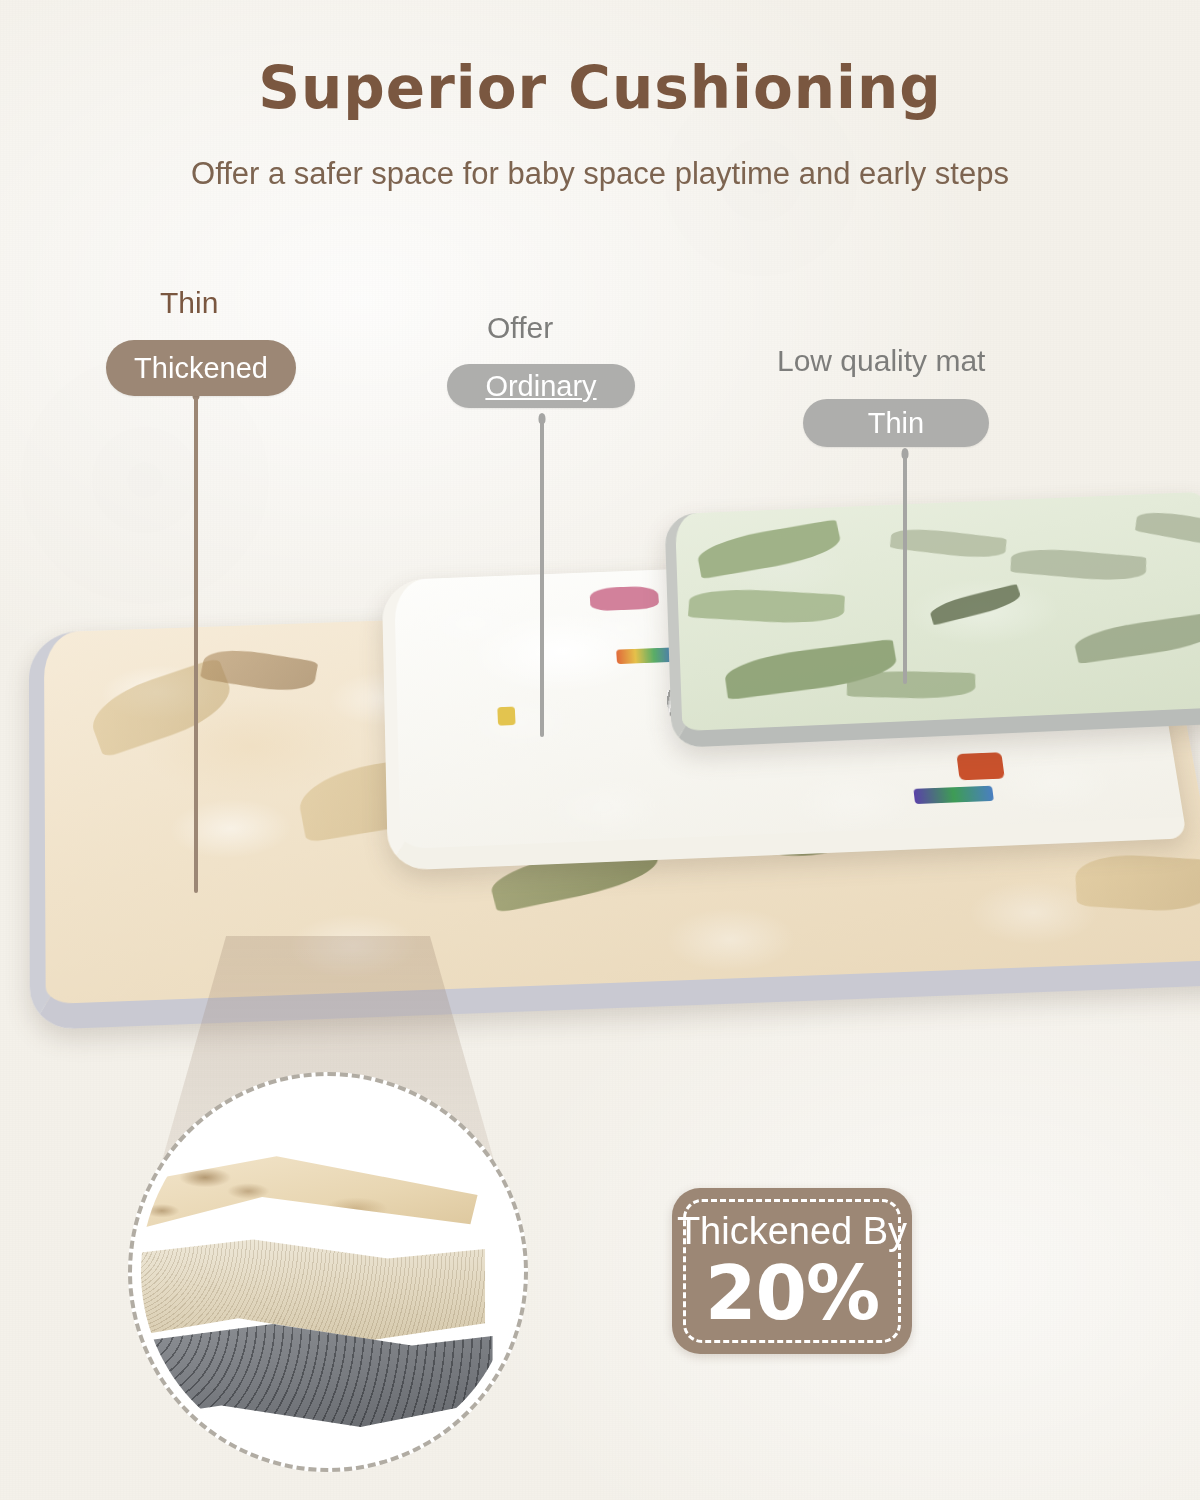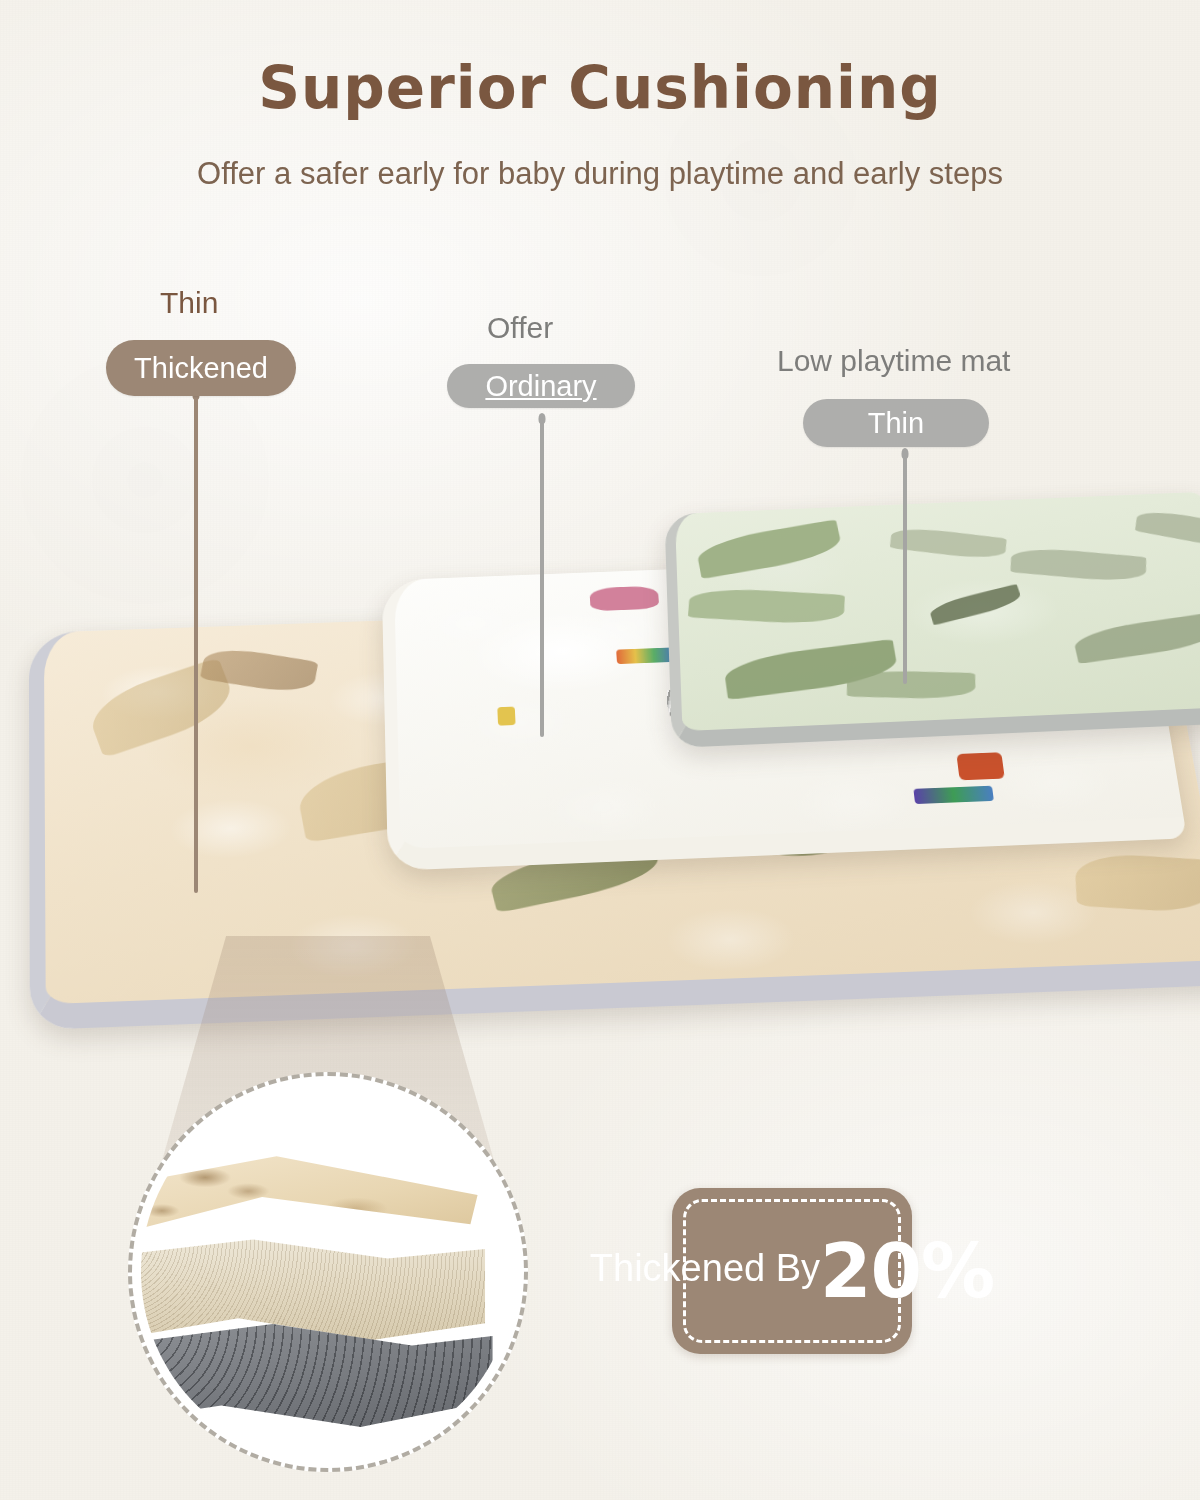--- a/index.html
+++ b/index.html
@@ -309,21 +309,21 @@
   
   #thick-badge {
     position: absolute;
     left: 672px;
     top: 1188px;
     width: 240px;
     height: 166px;
     border-radius: 28px;
     background: #9c8775;
     display: flex;
-    flex-direction: row;
+    flex-direction: column;
     align-items: center;
     justify-content: center;
     box-shadow: 0 3px 10px rgba(110,90,75,.22);
   }
   #thick-badge-dash {
     position: absolute;
     inset: 11px;
     border: 3px dashed #ffffff;
     border-radius: 19px;
     pointer-events: none;
@@ -348,21 +348,21 @@
     white-space: nowrap;
   }
 </style>
 </head>
 <body>
 
 <div id="page">
   <div id="grain"></div>
 
   <div id="title">Superior Cushioning</div>
-  <div id="subtitle">Offer a safer early for baby during playtime and early steps</div>
+  <div id="subtitle">Offer a safer space for baby space playtime and early steps</div>
 
   <div id="mats">
 
     <div class="mat" id="mat-ours">
       <div class="puffs"></div>
       <div class="leaf tan" style="left:4%;  top:14%; width:150px; height:66px; transform:rotate(-18deg);"></div>
       <div class="leaf brown" style="left:14%; top:8%;  width:120px; height:40px; transform:rotate(12deg);"></div>
       <div class="leaf tan" style="left:22%; top:40%; width:170px; height:72px; transform:rotate(-8deg);"></div>
       <div class="leaf olive" style="left:38%; top:66%; width:175px; height:46px; transform:rotate(-10deg);"></div>
       <div class="leaf olive" style="left:58%; top:60%; width:120px; height:34px; transform:rotate(8deg);"></div>
@@ -399,21 +399,21 @@
   <div class="needle" style="left:194px; top:393px; width:4px; height:500px; background:#9c8775;"></div>
   <div class="needle" style="left:540px; top:417px; width:4px; height:320px; background:#a5a5a3;"></div>
   <div class="needle" style="left:903px; top:452px; width:4px; height:232px; background:#a5a5a3;"></div>
 
   <div class="col-label" style="left:160px; top:286px; color:#7a5740;">Thin</div>
   <div class="pill" style="left:106px; top:340px; width:190px; height:56px; background:#9c8775;">Thickened</div>
 
   <div class="col-label" style="left:487px; top:311px; color:#7d7d7b;">Offer</div>
   <div class="pill" style="left:447px; top:364px; width:188px; height:44px; background:#aeaeac;text-decoration:underline;">Ordinary</div>
 
-  <div class="col-label" style="left:777px; top:344px; color:#7d7d7b;">Low playtime mat</div>
+  <div class="col-label" style="left:777px; top:344px; color:#7d7d7b;">Low quality mat</div>
   <div class="pill" style="left:803px; top:399px; width:186px; height:48px; background:#aeaeac;">Thin</div>
 
   <div id="cone"></div>
 
   <div id="magnifier">
     <div id="mag-inner">
       <div class="layer" id="layer-top"></div>
       <div class="layer" id="layer-top-print"></div>
       <div class="layer" id="layer-foam"></div>
       <div class="layer" id="layer-foam-grain"></div>

